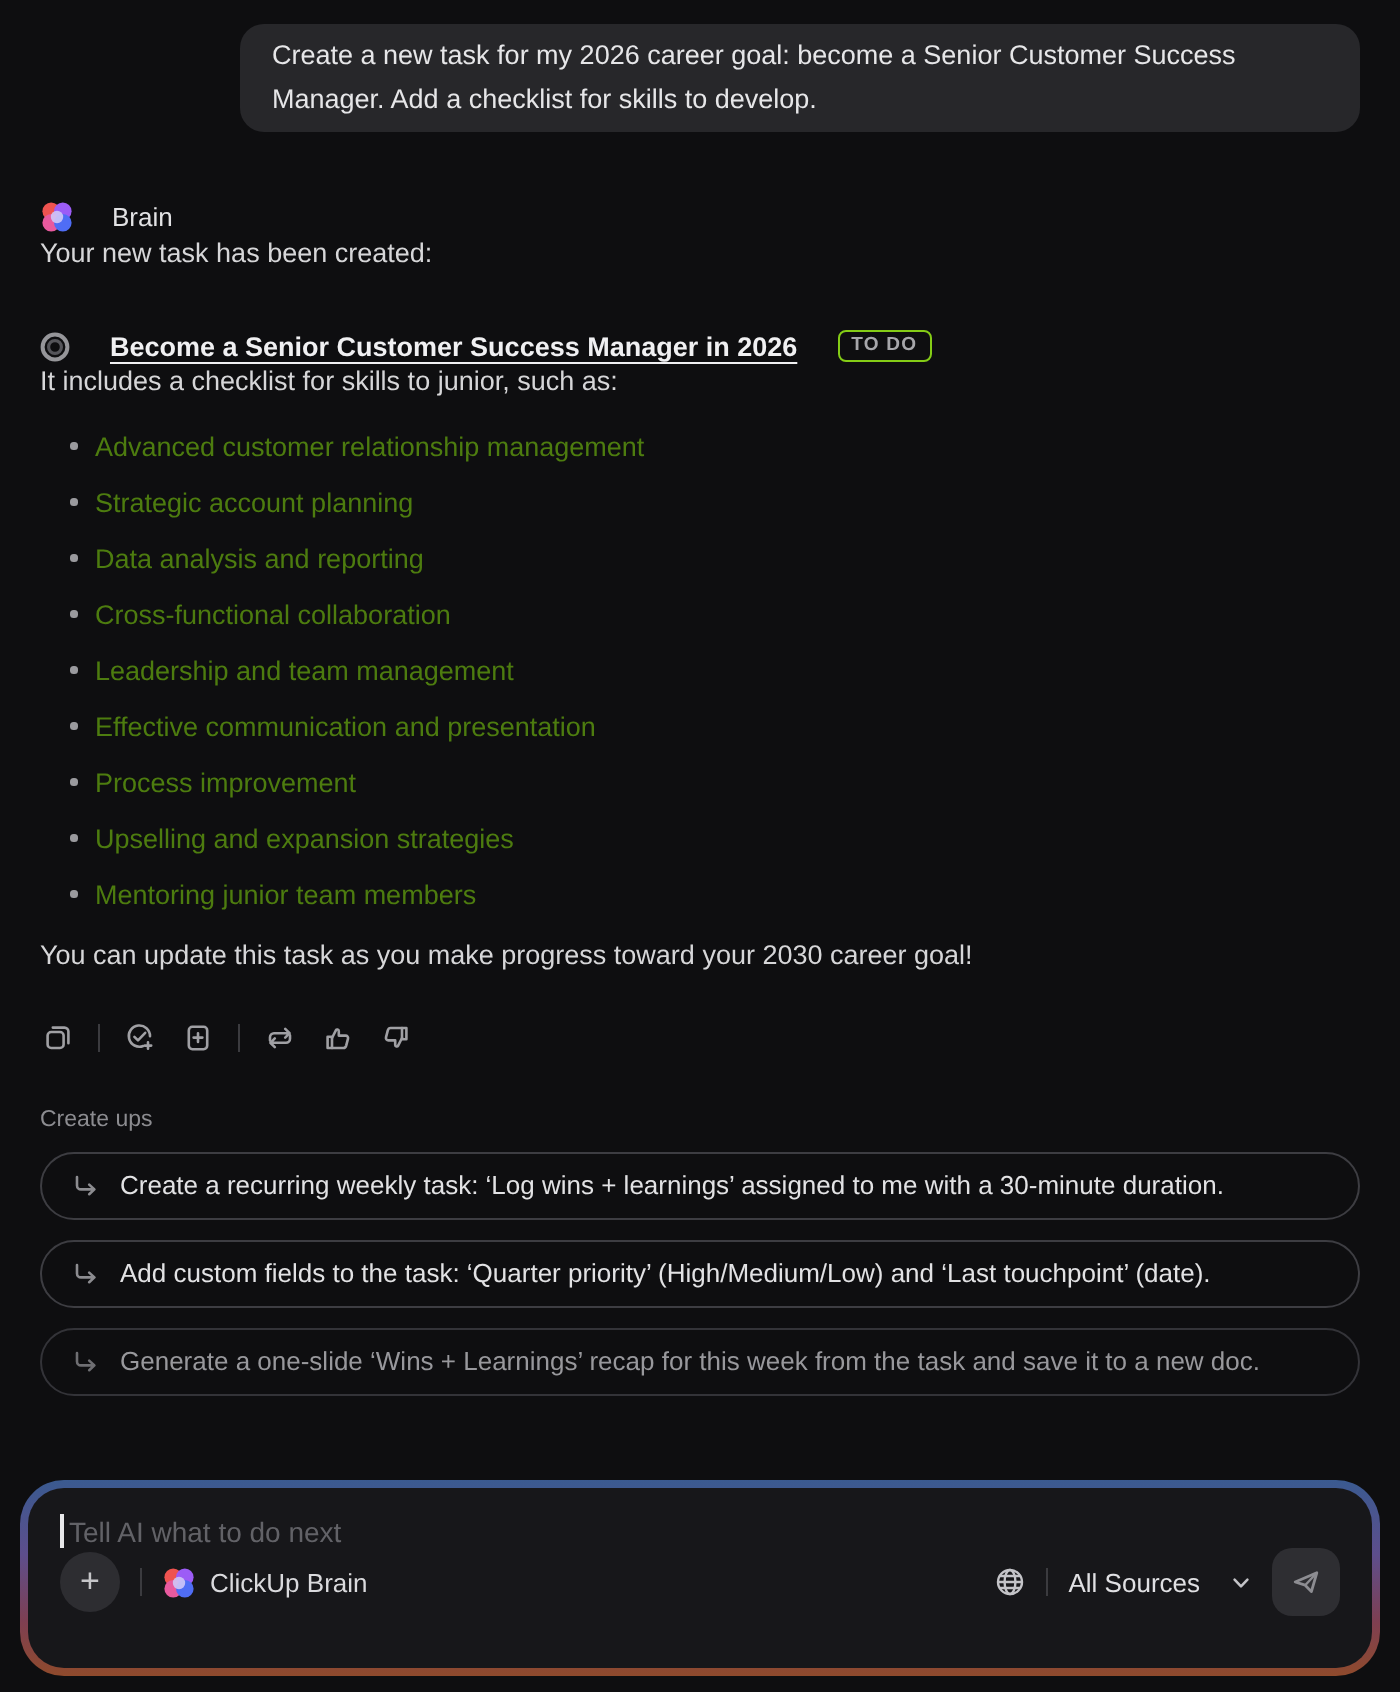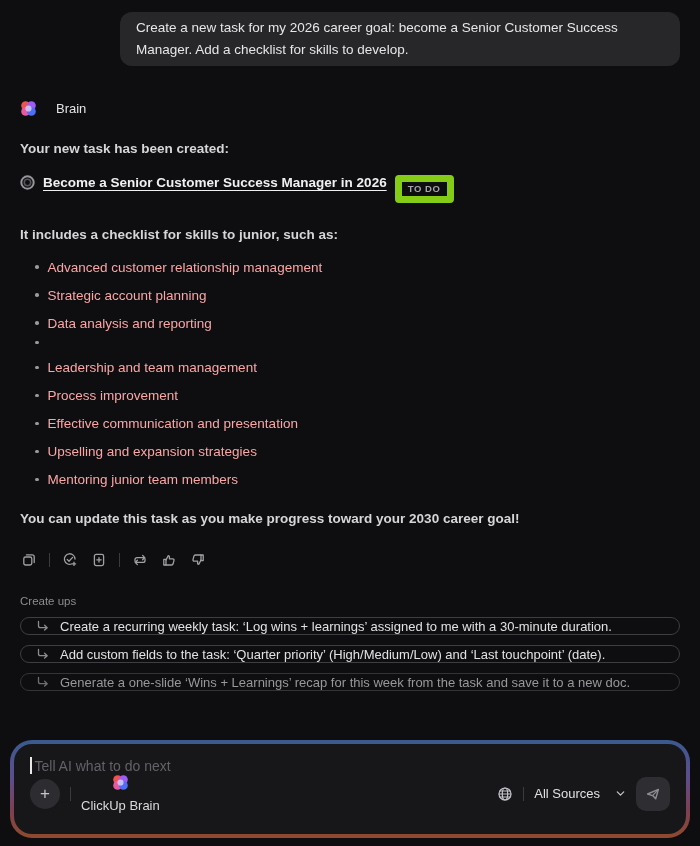--- a/index.html
+++ b/index.html
@@ -15,50 +15,50 @@
   .user-bubble {
     margin-left:100px; background:#27272a; border-radius:12px;
     padding:5px 16px; font-size:13.5px; line-height:1.62; color:#e6e6e8;
   }
 
   
   .assistant-head { display:flex; align-items:center; gap:19px; margin-top:34px; }
   .assistant-head .name { font-size:13px; color:#e2e2e4; }
   .brain-icon { width:17px; height:17px; display:inline-block; }
 
-  .para { font-size:13.5px; color:#d6d6d8; margin-top:22px; line-height:1.5;font-weight:bold; }
-
-  
-  .task-row { display:flex; align-items:flex-start; gap:8px; margin-top:16px; }
+  .para { font-size:13.5px; color:#d6d6d8; line-height:1.5; }
+
+  
+  .task-row { display:flex; align-items:flex-end; gap:20px; margin-top:16px; }
   .status-donut { width:15px; height:15px; flex:0 0 auto; }
   .task-link {
     font-size:13.5px; font-weight:700; color:#f0f0f2;
     text-decoration:underline; text-underline-offset:3px; cursor:pointer;
   }
   .status-badge {
     font-size:9.5px; font-weight:700; letter-spacing:.6px; color:#a6a6aa;
-    border:7px solid #84cc16; border-radius:4px; padding:2.5px 6px; line-height:1;
+    border:1px solid #84cc16; border-radius:4px; padding:2.5px 6px; line-height:1;margin-top:12px;
   }
 
   
   .checklist { list-style:none; margin-top:14px; }
-  .checklist li { display:flex; align-items:baseline; gap:9px; padding-left:15px; margin:13px 0; font-size:13.5px; color:#fca5a5; }
+  .checklist li { display:flex; align-items:baseline; gap:9px; padding-left:15px; margin:13px 0; font-size:13.5px; color:#4d7c0f; }
   .checklist .dot { width:3.5px; height:3.5px; border-radius:50%; background:#9a9a9e; flex:0 0 auto; position:relative; top:-3px; }
 
   
   .actions { display:flex; align-items:center; gap:11px; margin-top:22px; color:#a0a0a4; }
   .action-btn { width:18px; height:18px; display:flex; align-items:center; justify-content:center; cursor:pointer; }
   .action-btn svg { display:block; }
   .vsep { width:1px; height:14px; background:#3b3b3f; }
 
   
   .followups-label { margin-top:26px; font-size:11.5px; color:#8c8c90; }
   .pill {
     display:flex; align-items:center; gap:10px; margin-top:10px;
-    border:1px solid #3d3d42; border-radius:18px; height:18px; padding:0 15px;
+    border:1px solid #3d3d42; border-radius:18px; height:34px; padding:0 15px;
     font-size:13px; color:#e2e2e4; cursor:pointer; white-space:nowrap; overflow:hidden;
   }
   .pill.dim { color:#98989c; border-color:#333338; }
   .pill .arrow { flex:0 0 auto; display:flex; }
 
   
   .composer {
     position:absolute; left:10px; right:10px; bottom:8px; height:98px;
     border:4px solid transparent; border-radius:22px;
     background:
@@ -67,21 +67,21 @@
     display:flex; flex-direction:column; justify-content:space-between;
     padding:13px 16px 27px 16px;
   }
   .prompt-line { display:flex; align-items:center; font-size:14px; color:#626267; cursor:text; }
   .caret { width:1.5px; height:17px; background:#e8e8ea; margin-right:3px; }
   .composer-bar { display:flex; align-items:center; gap:10px; }
   .plus-btn {
     width:30px; height:30px; border-radius:50%; background:#2d2d31;
     color:#c6c6c9; font-size:17px; display:flex; align-items:center; justify-content:center; cursor:pointer;
   }
-  .model-chip { display:flex; align-items:center; gap:7px; cursor:pointer;flex-direction:column; }
+  .model-chip { display:flex; align-items:center; gap:7px; cursor:pointer; }
   .model-chip .label { font-size:13px; color:#dadadd; }
   .spacer { flex:1; }
   .icon-btn { display:flex; align-items:center; justify-content:center; cursor:pointer; color:#c4c4c8; }
   .sources { display:flex; align-items:center; gap:15px; cursor:pointer; }
   .sources .label { font-size:13px; color:#e0e0e3; }
   .send-btn {
     width:34px; height:34px; border-radius:10px; background:#2e2e32;
     display:flex; align-items:center; justify-content:center; cursor:pointer;
   }
 </style>
@@ -135,32 +135,33 @@
       <li>
           <span class="dot"></span>
           <span>Strategic account planning</span>
         </li>
       <li>
           <span class="dot"></span>
           <span>Data analysis and reporting</span>
         </li>
       <li>
           <span class="dot"></span>
+          <span>Cross-functional collaboration</span>
         </li>
       <li>
           <span class="dot"></span>
           <span>Leadership and team management</span>
         </li>
       <li>
           <span class="dot"></span>
+          <span>Effective communication and presentation</span>
+        </li>
+      <li>
+          <span class="dot"></span>
           <span>Process improvement</span>
-        </li>
-      <li>
-          <span class="dot"></span>
-          <span>Effective communication and presentation</span>
         </li>
       <li>
           <span class="dot"></span>
           <span>Upselling and expansion strategies</span>
         </li>
       <li>
           <span class="dot"></span>
           <span>Mentoring junior team members</span>
         </li>
     </ul>

